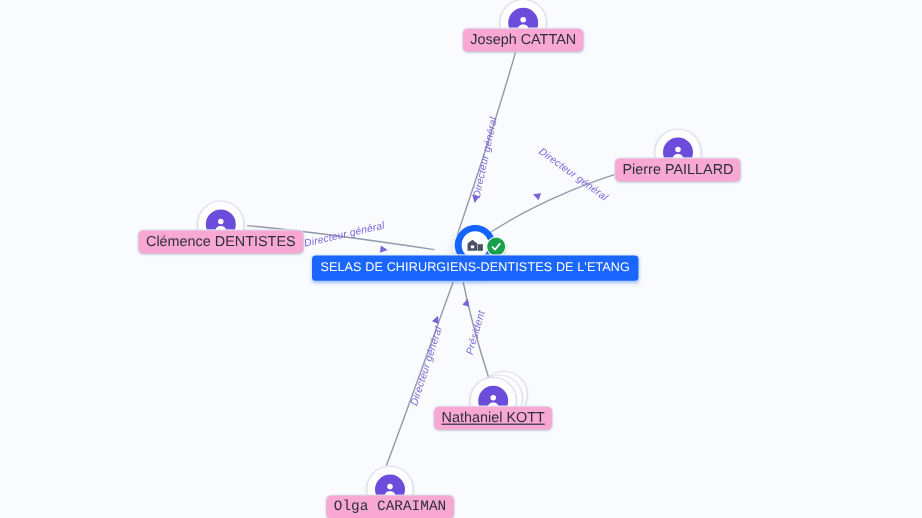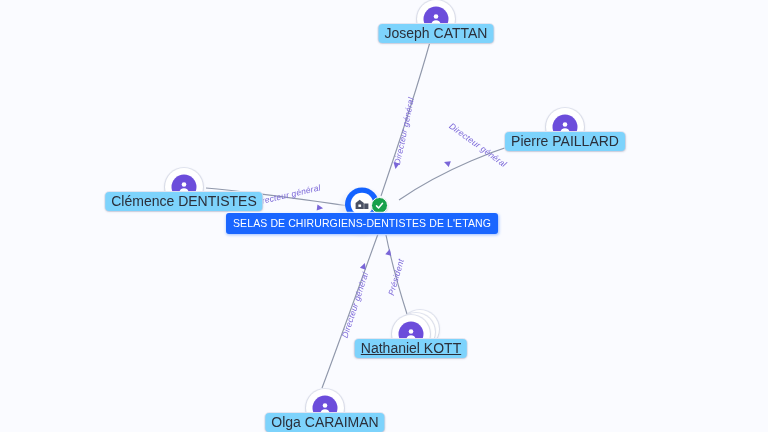--- a/index.html
+++ b/index.html
@@ -50,22 +50,22 @@
     width:15px;height:15px;border-radius:50%;
     background:#18a04a;border:1.6px solid #ffffff;
     display:flex;align-items:center;justify-content:center;
     box-shadow:0 1px 2px rgba(0,0,0,.18);
   }
 
   
   .node-label{
     position:absolute;left:50%;transform:translateX(-50%);
     white-space:nowrap;
-    font-size:14px;line-height:15px;color:#2b2f3a;
-    background:#7dd3fc;border-radius:4px;
+    font-size:12px;line-height:15px;color:#2b2f3a;
+    background:#f9a8d4;border-radius:4px;
     padding:2px 6px;
     box-shadow:0 1px 2px rgba(40,50,90,.16),0 0 0 1px rgba(228,231,242,.95);
   }
   .node-label.selected{
     background:#1a66ff;color:#ffffff;
     font-size:10.5px;letter-spacing:.1px;
     border-radius:3px;padding:3px 7px;
     box-shadow:0 1px 3px rgba(26,102,255,.42),0 0 0 1.2px rgba(255,255,255,.85);
   }
 
@@ -155,32 +155,32 @@
     <div class="person-halo"></div>
     <div class="person-avatar">
       <svg width="15" height="15" viewBox="0 0 24 24" fill="#ffffff">
           <circle cx="12" cy="8" r="3.7"></circle>
           <path d="M4.8 20.5c0-3.9 3.2-6.4 7.2-6.4s7.2 2.5 7.2 6.4z"></path>
         </svg>
     </div>
     <span class="node-label" style="top:24px;text-decoration:underline;">Nathaniel KOTT</span>
   </div>
 
-  <div class="node" style="left:325px;top:408px;width:38px;height:38px;">
+  <div class="node" style="left:325px;top:408px;width:38px;height:38px;font-family:Liberation Mono, monospace;">
     <div class="person-halo"></div>
     <div class="person-avatar">
       <svg width="15" height="15" viewBox="0 0 24 24" fill="#ffffff">
           <circle cx="12" cy="8" r="3.7"></circle>
           <path d="M4.8 20.5c0-3.9 3.2-6.4 7.2-6.4s7.2 2.5 7.2 6.4z"></path>
         </svg>
     </div>
     <span class="node-label" style="top:24px;">Olga CARAIMAN</span>
   </div>
 
-  <div class="node" style="left:362px;top:212px;width:40px;height:48px;">
+  <div class="node" style="left:396px;top:212px;width:40px;height:48px;">
     <div class="company-glow"></div>
     <div class="company-pin">
       <svg width="40" height="48" viewBox="0 0 40 48">
         <path d="M20 2 C10.6 2 3 9.6 3 19 C3 30 20 46 20 46 C20 46 37 30 37 19 C37 9.6 29.4 2 20 2 Z" fill="#1463ff"></path>
         <circle cx="20" cy="18.5" r="11.3" fill="#ffffff"></circle>
         <g fill="#4a5163">
           <path d="M13.6 23.4 v-6.1 l4.1 -3.1 l4.1 3.1 v6.1 z"></path>
           <rect x="22.2" y="17.9" width="4.2" height="5.5"></rect>
           <rect x="16.4" y="18.9" width="2.7" height="2.4" fill="#ffffff"></rect>
         </g>

